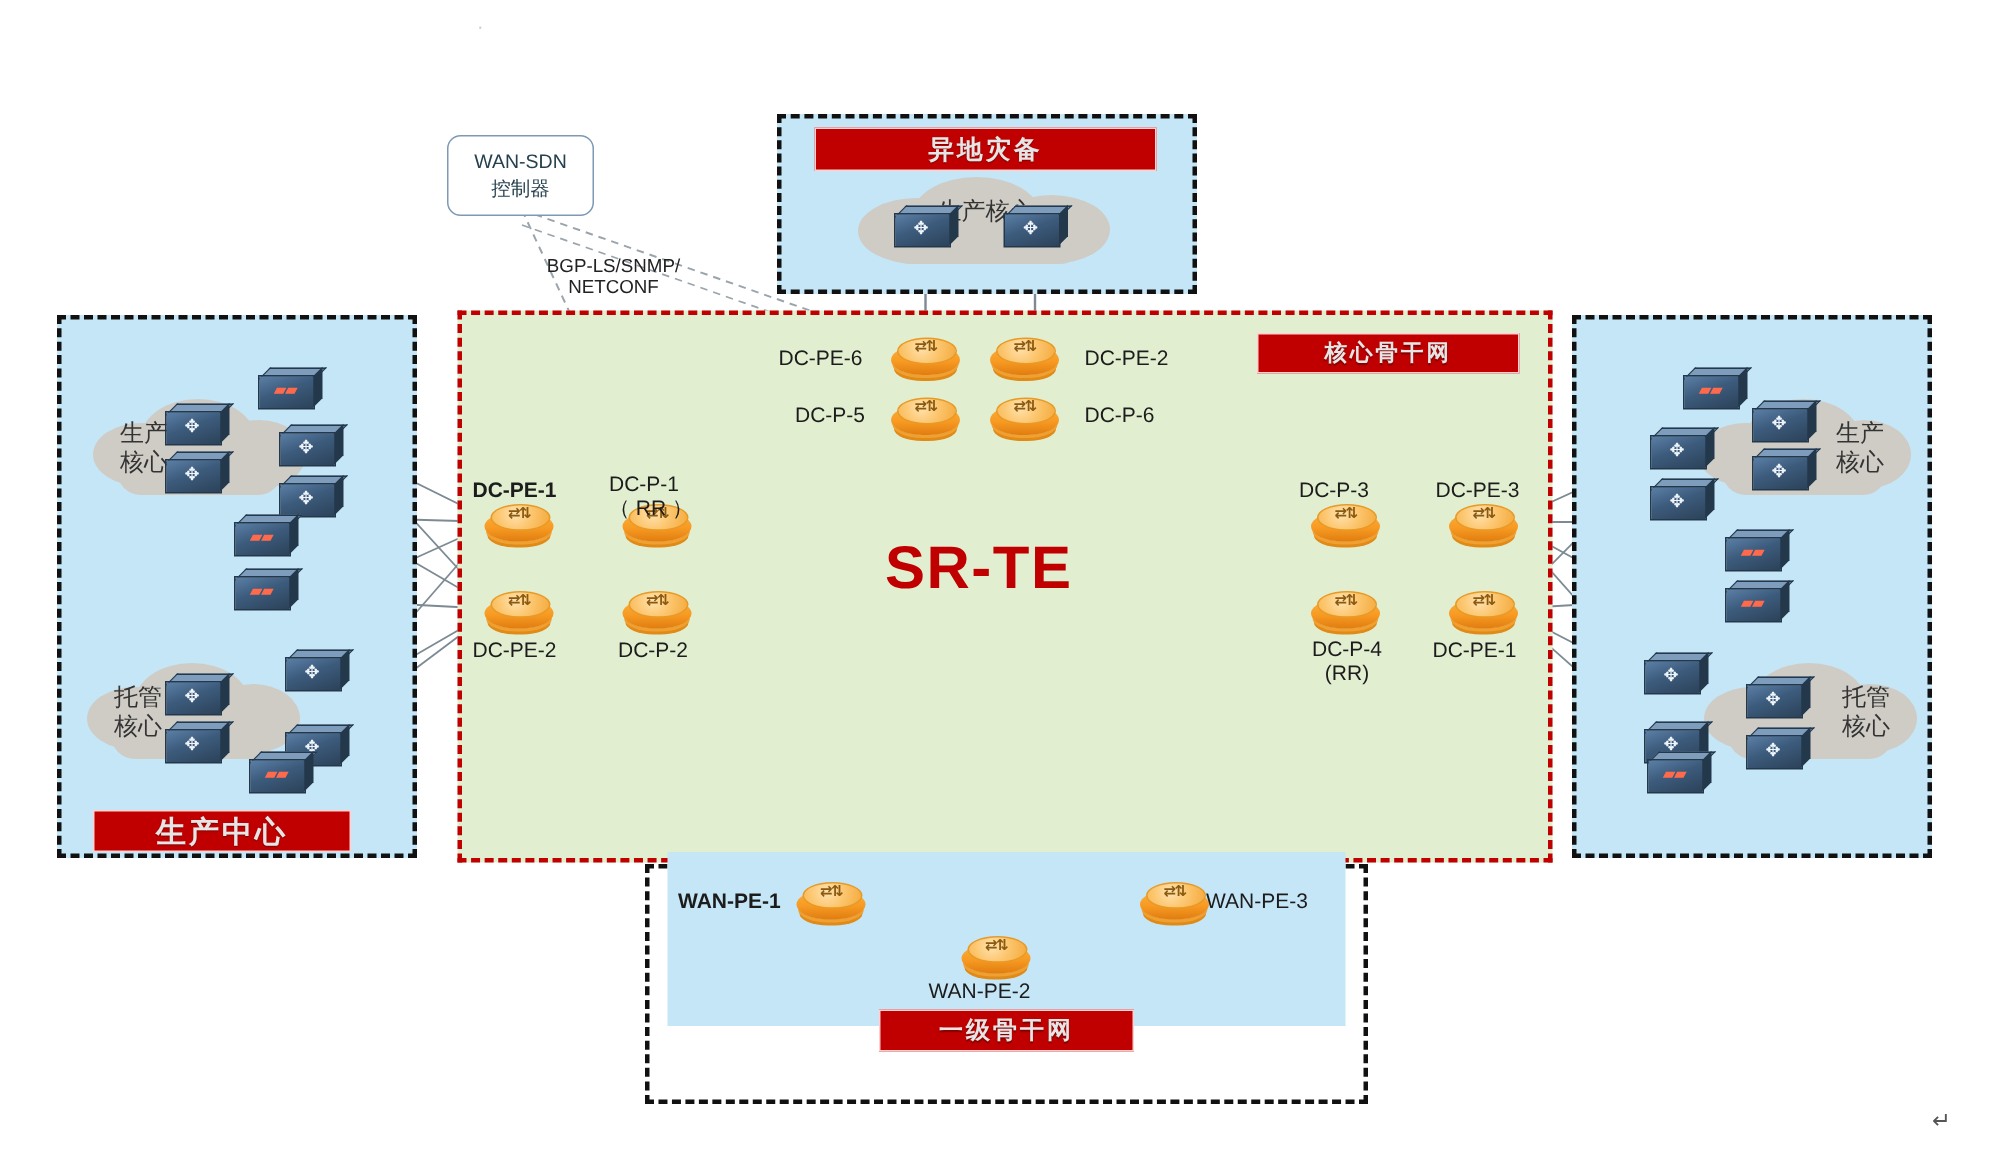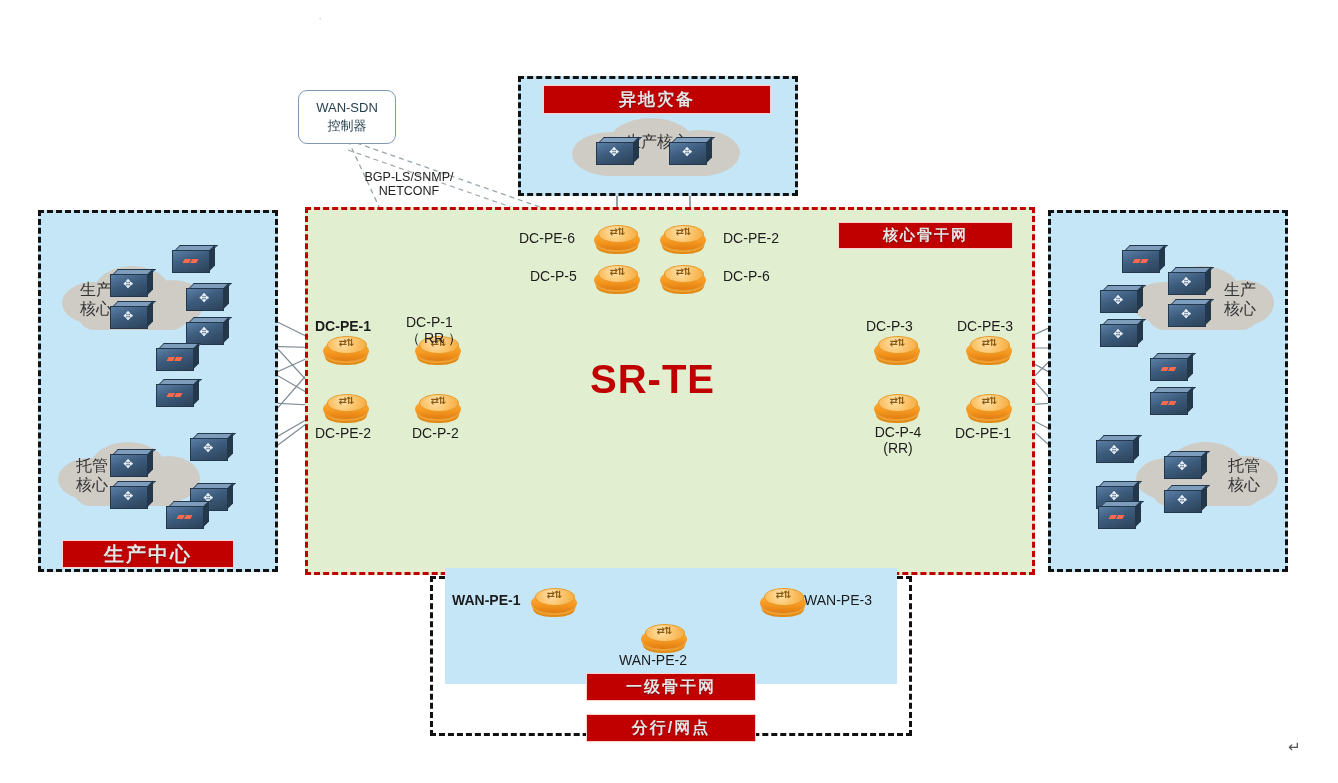--- a/index.html
+++ b/index.html
@@ -200,23 +200,20 @@
 
   <div class="banner" style="left:62px;top:540px;width:172px;height:28px;font-size:20px;">
     <span>生产中心</span>
   </div>
 
 
   <div class="banner" style="left:586px;top:673px;width:170px;height:28px;font-size:16px;">
     <span>一级骨干网</span>
   </div>
 
-  <div class="banner" style="left:586px;top:714px;width:170px;height:28px;font-size:16px;">
-    <span>分行/网点</span>
-  </div>
 
   <div class="sdnbox" style="left:298px;top:90px;width:96px;height:52px;">
     <span>WAN-SDN</span>
     <span>控制器</span>
   </div>
   <div class="lbl lbl-proto" style="left:344px;top:170px;width:130px;">
     <div>BGP-LS/SNMP/</div>
     <div>NETCONF</div>
   </div>
 

